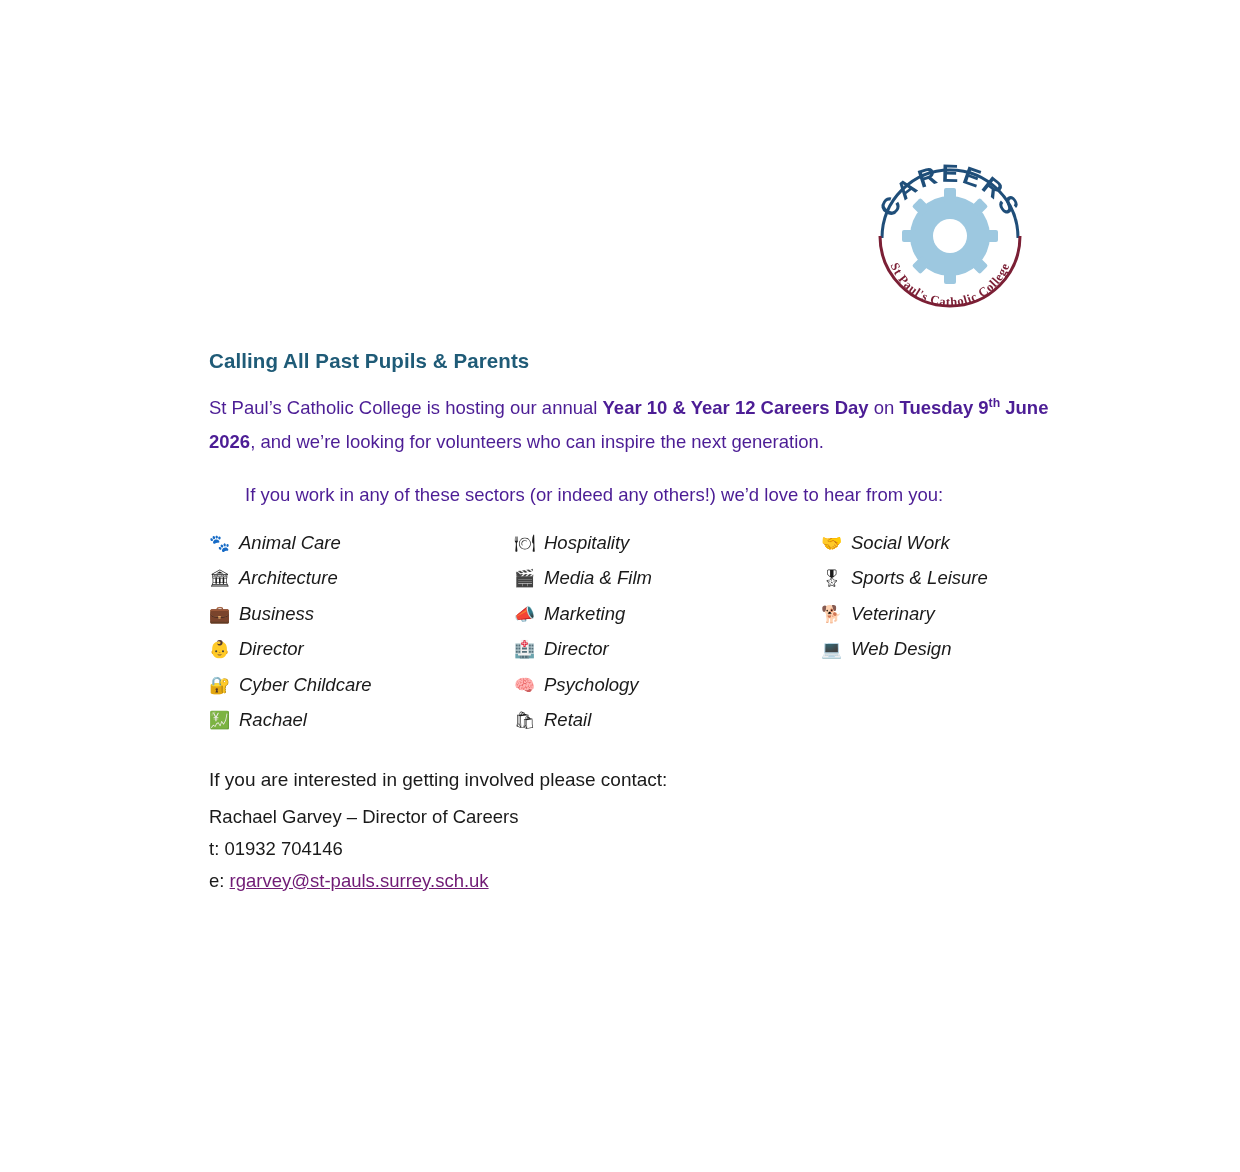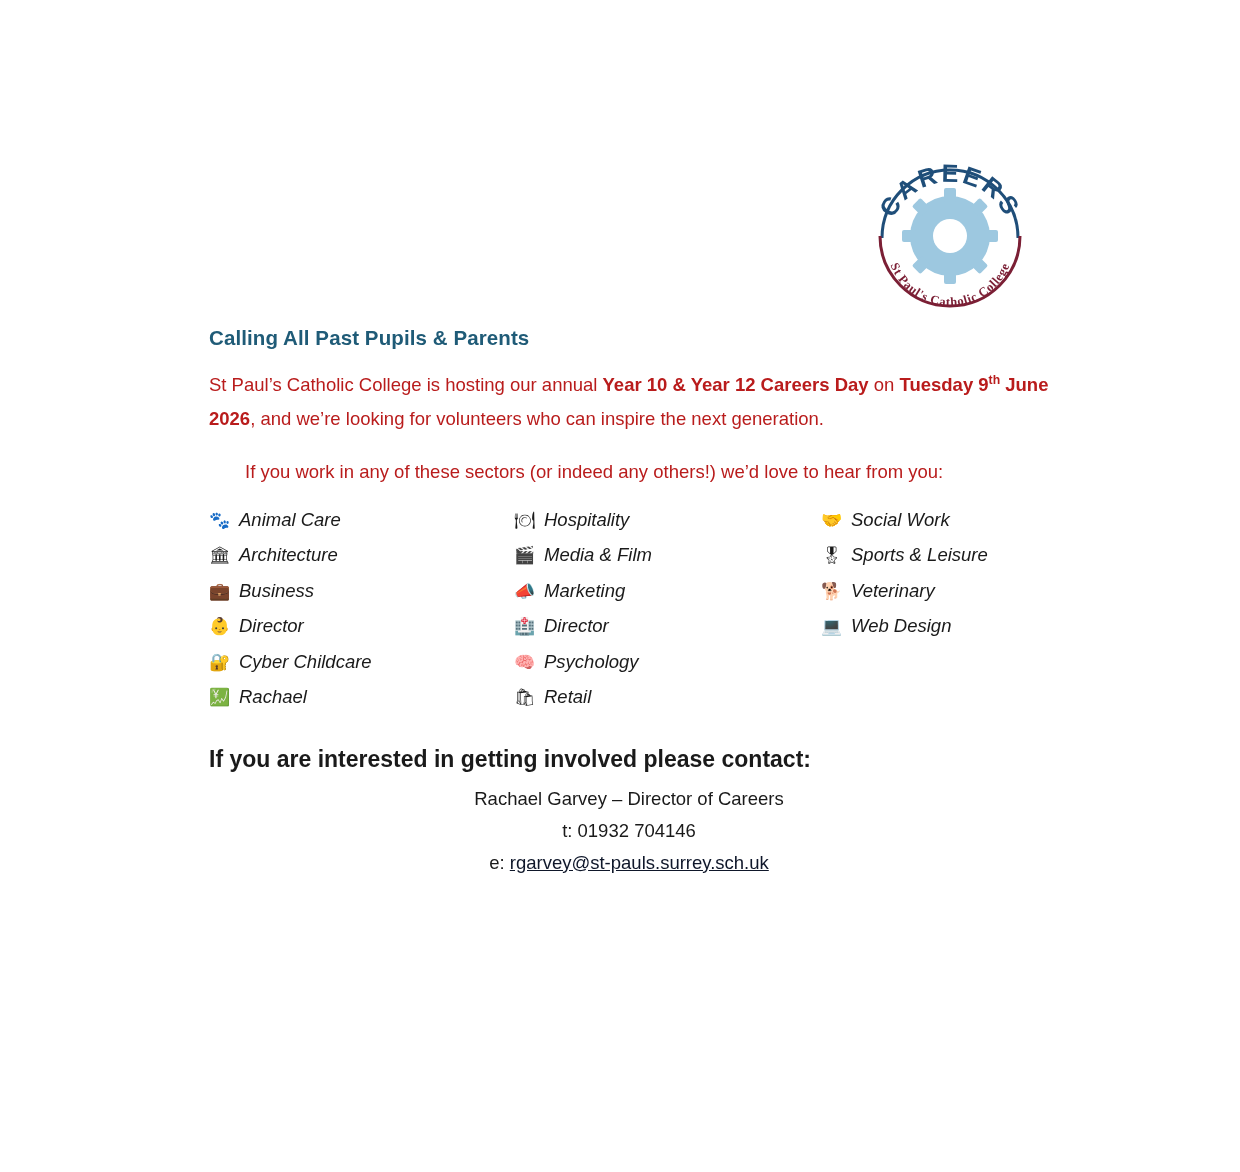--- a/index.html
+++ b/index.html
@@ -32,37 +32,37 @@
   .logo-svg {
     display: block;
     width: 168px;
     height: 150px;
   }
 
   
   .content {
     position: absolute;
     left: 209px;
-    top: 326px;
+    top: 349px;
     width: 840px;
   }
 
   h1.heading {
     font-size: 20.5px;
     font-weight: bold;
     color: #1f5b77;
     margin: 0 0 18px 0;
     letter-spacing: 0.1px;
   }
 
   p.para {
     font-size: 18.5px;
     line-height: 1.82;
     margin: 0 0 20px 0;
-    color: #b91c1c;
+    color: #4c1d95;
   }
   p.para.tight {
     margin-bottom: 22px;
     margin-left: 36px;
   }
   .bold { font-weight: bold; }
   sup { font-size: 0.66em; vertical-align: super; line-height: 0; }
 
   
   .sectors {
@@ -92,32 +92,31 @@
     line-height: 1;
     display: inline-block;
   }
   .sector-label {
     color: #1a1a1a;
     font-style: italic;
   }
 
   
   .contact-heading {
-    font-size: 23px;
-    font-weight: bold;
+    font-size: 19px;
+    font-weight: normal;
     margin: 0 0 10px 0;
   }
   .contact-line {
     font-size: 18.5px;
     line-height: 1.72;
     margin: 0;
-    text-align: center;
   }
   .email-link {
-    color: #0f172a;
+    color: #701a75;
     text-decoration: underline;
   }
 </style>
 </head>
 <body>
 
 <div class="page">
 
   <div class="logo-block">
     <svg class="logo-svg" viewBox="0 0 168 150">

